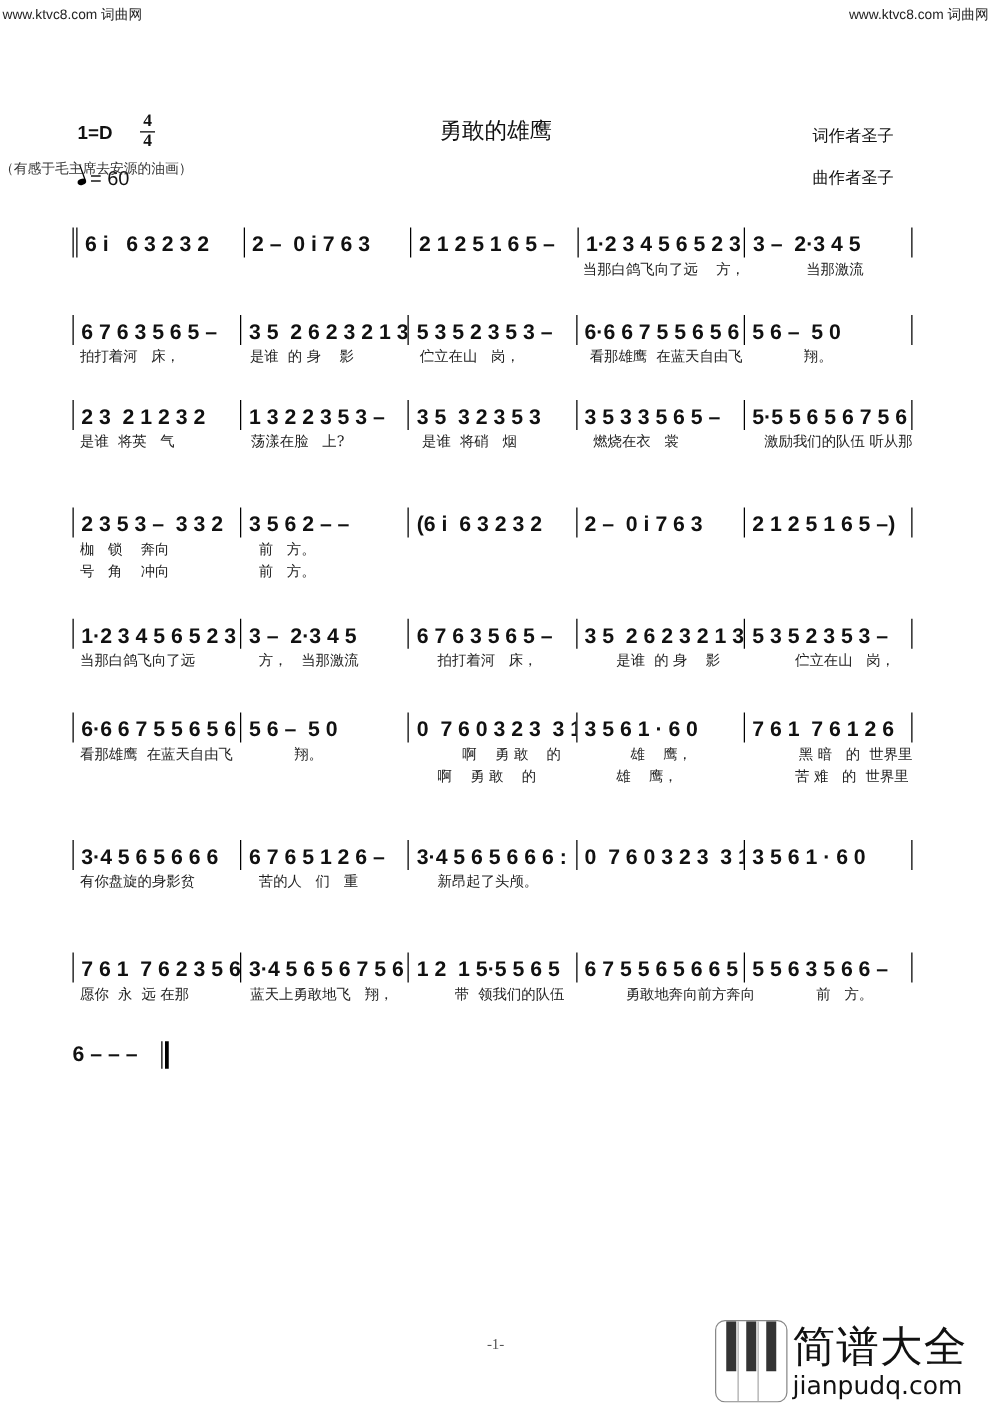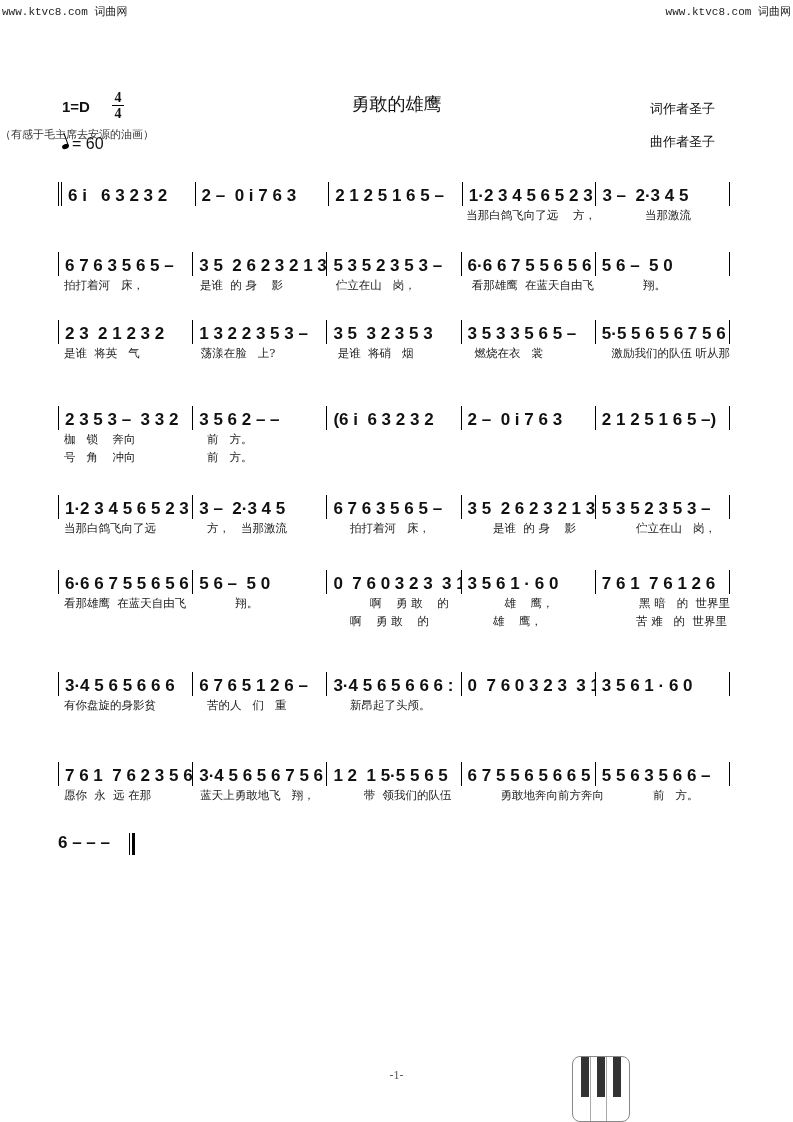--- a/index.html
+++ b/index.html
@@ -1,18 +1,18 @@
 <!DOCTYPE html>
 <html><head>
 <meta charset="utf-8">
 <style>
   html, body { margin:0; padding:0; background:#fff; }
   body { width:793px; height:1122px; position:relative; overflow:hidden;
          font-family:"DejaVu Sans", sans-serif; color:#111; }
-  .wm { position:absolute; top:4px; font-family:Liberation Mono, monospace; font-size:11px; color:#222;text-align:right; }
+  .wm { position:absolute; top:4px; font-family:Liberation Sans, sans-serif; font-size:11px; color:#222;text-align:right; }
   .wm.left { left:2px; } .wm.right { right:2px; }
   .key { position:absolute; left:62px; top:98px; font-family:"Liberation Sans", sans-serif; font-size:15px; font-weight:bold; }
   .timesig { position:absolute; left:112px; top:90px; width:12px; text-align:center; font-family:"Liberation Serif", serif; font-weight:bold; font-size:14px; line-height:15px; }
   .timesig .bar { border-top:1px solid #000; }
   .tempo { position:absolute; left:62px; top:135px; font-size:16px; font-family:"Liberation Sans", sans-serif; }
   .tempo .note { display:inline-block; width:7px; height:5px; background:#000; border-radius:50%; position:relative; transform:rotate(-20deg); margin-right:3px; }
   .tempo .note:after { content:""; position:absolute; right:0; bottom:2px; width:1px; height:14px; background:#000; }
   .title { position:absolute; left:0; width:793px; top:92px; text-align:center; font-family:"DejaVu Serif", serif; font-size:18px; }
   .subtitle { position:absolute; left:0; width:793px; top:127px; font-family:"DejaVu Serif", serif; font-size:11px; color:#333; }
   .credit { position:absolute; left:650px; font-family:"DejaVu Serif", serif; font-size:13px; }
@@ -100,13 +100,17 @@
 <div class="pageno">-1-</div>
 
 <div class="logo">
   <div class="piano">
     <div class="k" style="left:8px"></div>
       <div class="k" style="left:24px"></div>
       <div class="k" style="left:40px"></div>
     <div class="w" style="left:17px"></div>
       <div class="w" style="left:33px"></div>
   </div>
+  <div class="logotext">
+    <div class="cn">简谱大全</div>
+    <div class="en">jianpudq.com</div>
+  </div>
 </div>
 
 </body></html>

